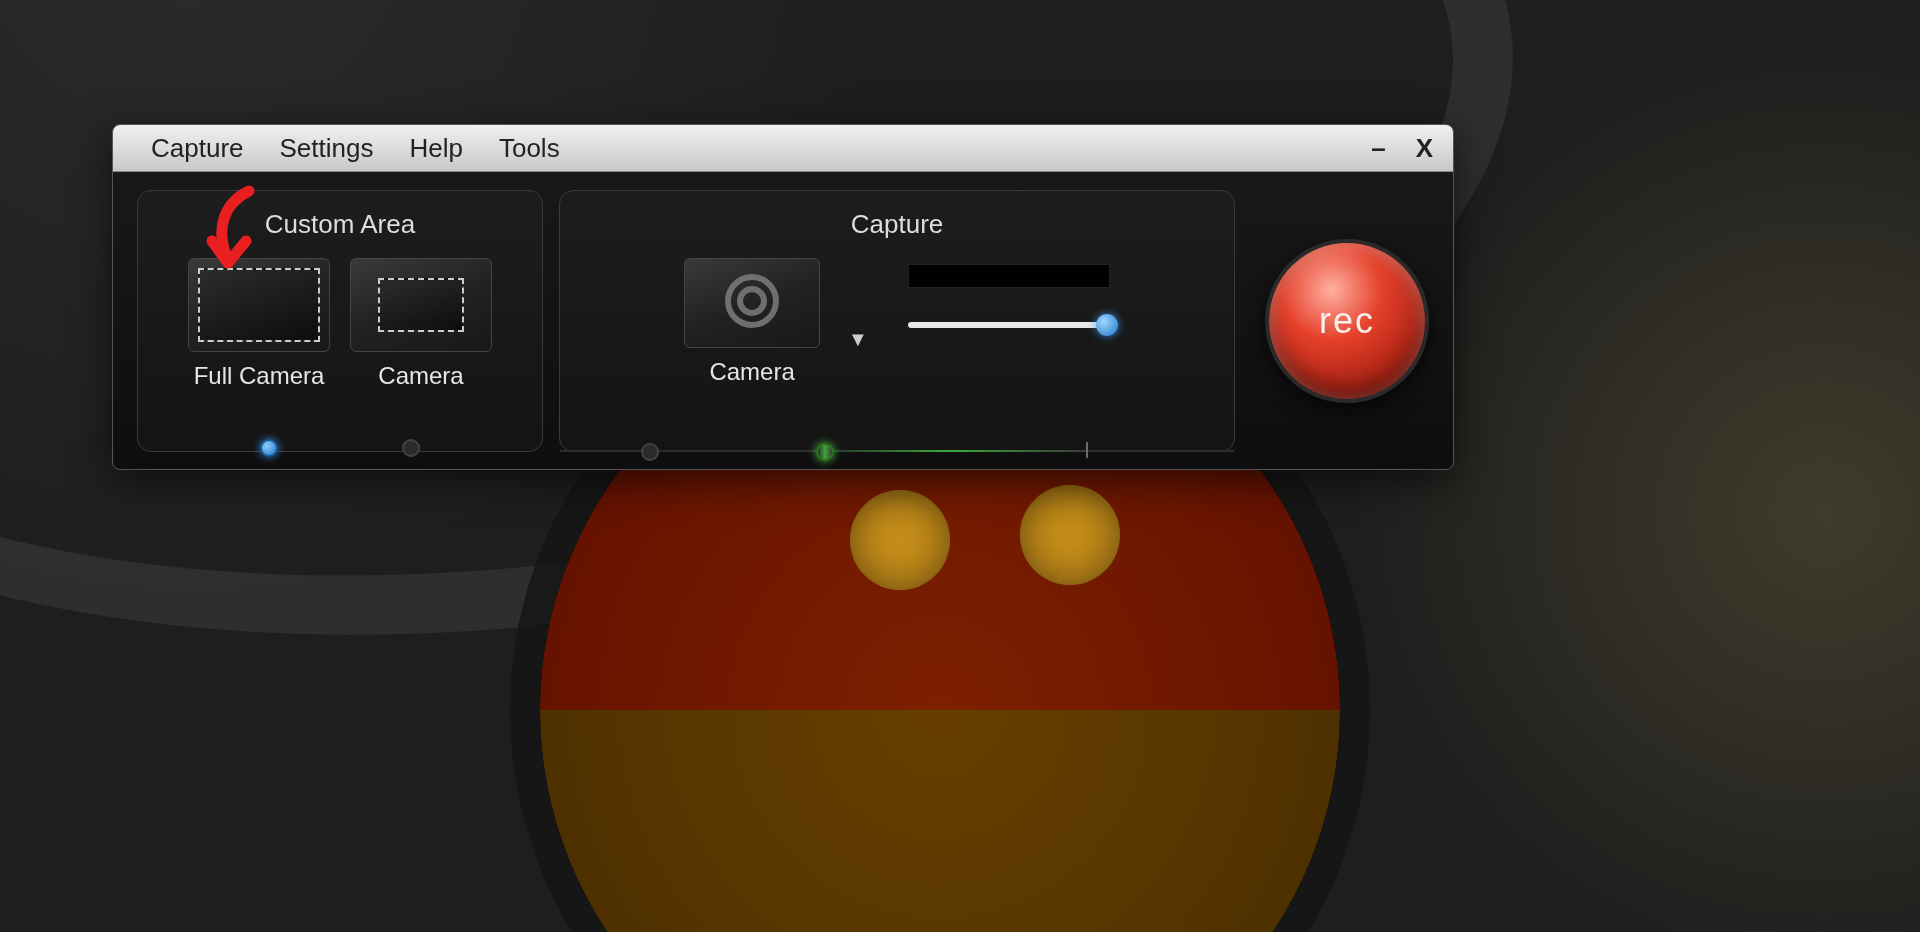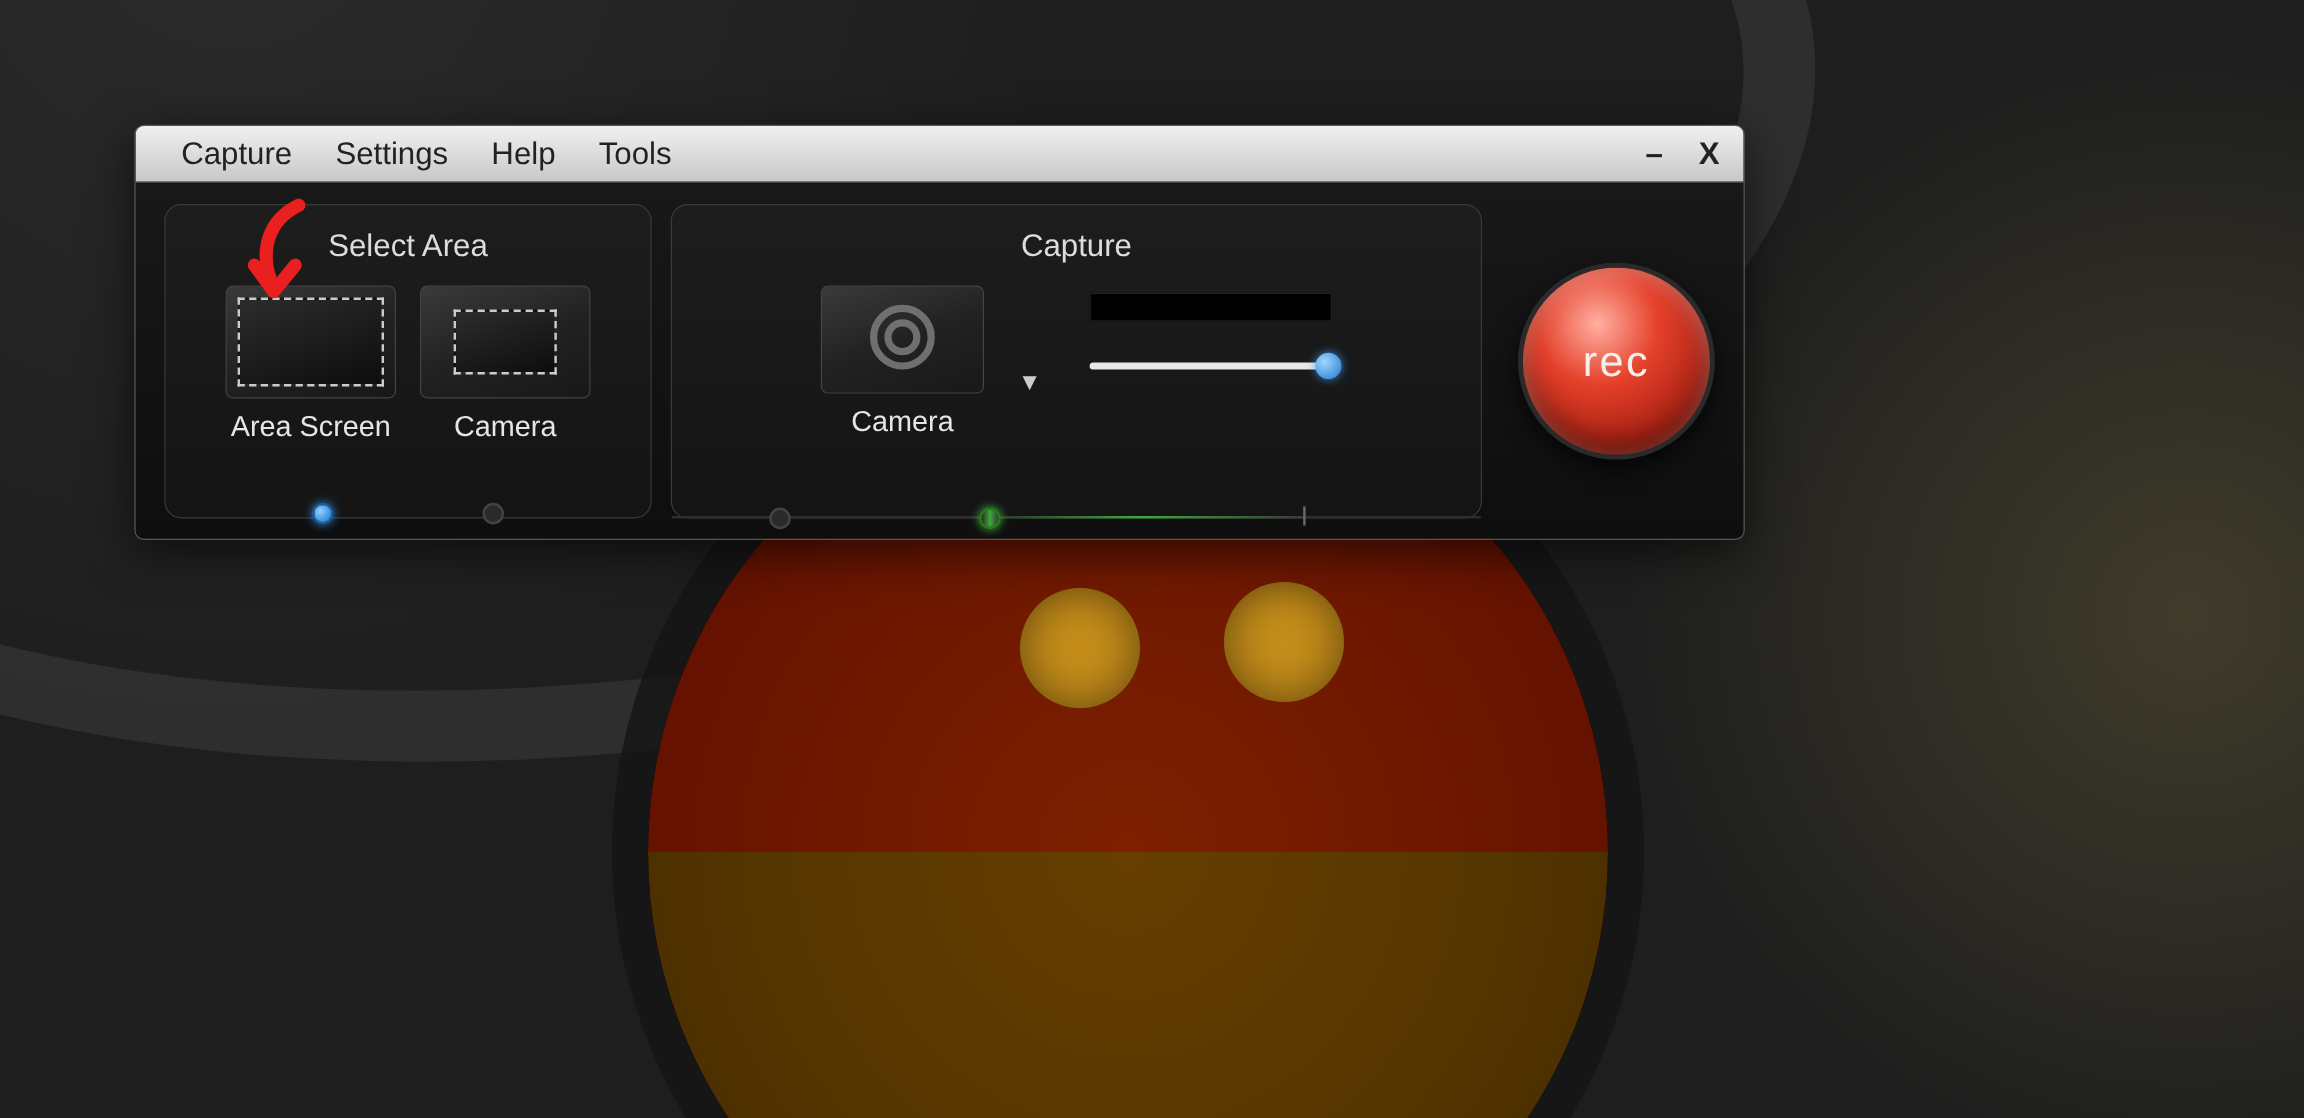--- a/index.html
+++ b/index.html
@@ -55,21 +55,21 @@
     width:1800px; height:800px;
     border:60px solid rgba(140,140,140,0.15);
     border-radius:50%;
     transform:rotate(-8deg);
   }
 
   
   .window {
     position: absolute;
     left: 112px;
-    top: 104px;
+    top: 124px;
     width: 1340px;
     height: 344px;
     background: linear-gradient(#1a1a1a, #0e0e0e);
     border: 1px solid #555;
     border-radius: 8px;
     box-shadow: 0 10px 40px rgba(0,0,0,0.6);
     overflow: hidden;
   }
   .titlebar {
     height: 46px;
@@ -290,35 +290,35 @@
     <span class="menu-item">Tools</span>
     <div class="winbtns">
       <span class="winbtn">–</span>
       <span class="winbtn">X</span>
     </div>
   </div>
 
   <div class="body">
 
     <div class="panel select-area">
-      <div class="panel-title">Select Area</div>
+      <div class="panel-title">Custom Area</div>
 
       <div class="arrow-annotation">
         <svg viewBox="0 0 90 100" width="90" height="100">
           <path d="M55 8 C 30 20, 22 45, 32 72" stroke="#ea1f1f" stroke-width="11" fill="none" stroke-linecap="round"></path>
           <path d="M18 58 L34 80 L52 58" stroke="#ea1f1f" stroke-width="11" fill="none" stroke-linecap="round" stroke-linejoin="round"></path>
         </svg>
       </div>
 
       <div class="btn-row">
         <div class="opt">
           <div class="opt-btn fullscreen">
             <div class="dashed"></div>
           </div>
-          <div class="opt-label">Area Screen</div>
+          <div class="opt-label">Full Camera</div>
         </div>
         <div class="opt">
           <div class="opt-btn custom">
             <div class="dashed"></div>
           </div>
           <div class="opt-label">Camera</div>
         </div>
       </div>
 
       <div class="dots">

